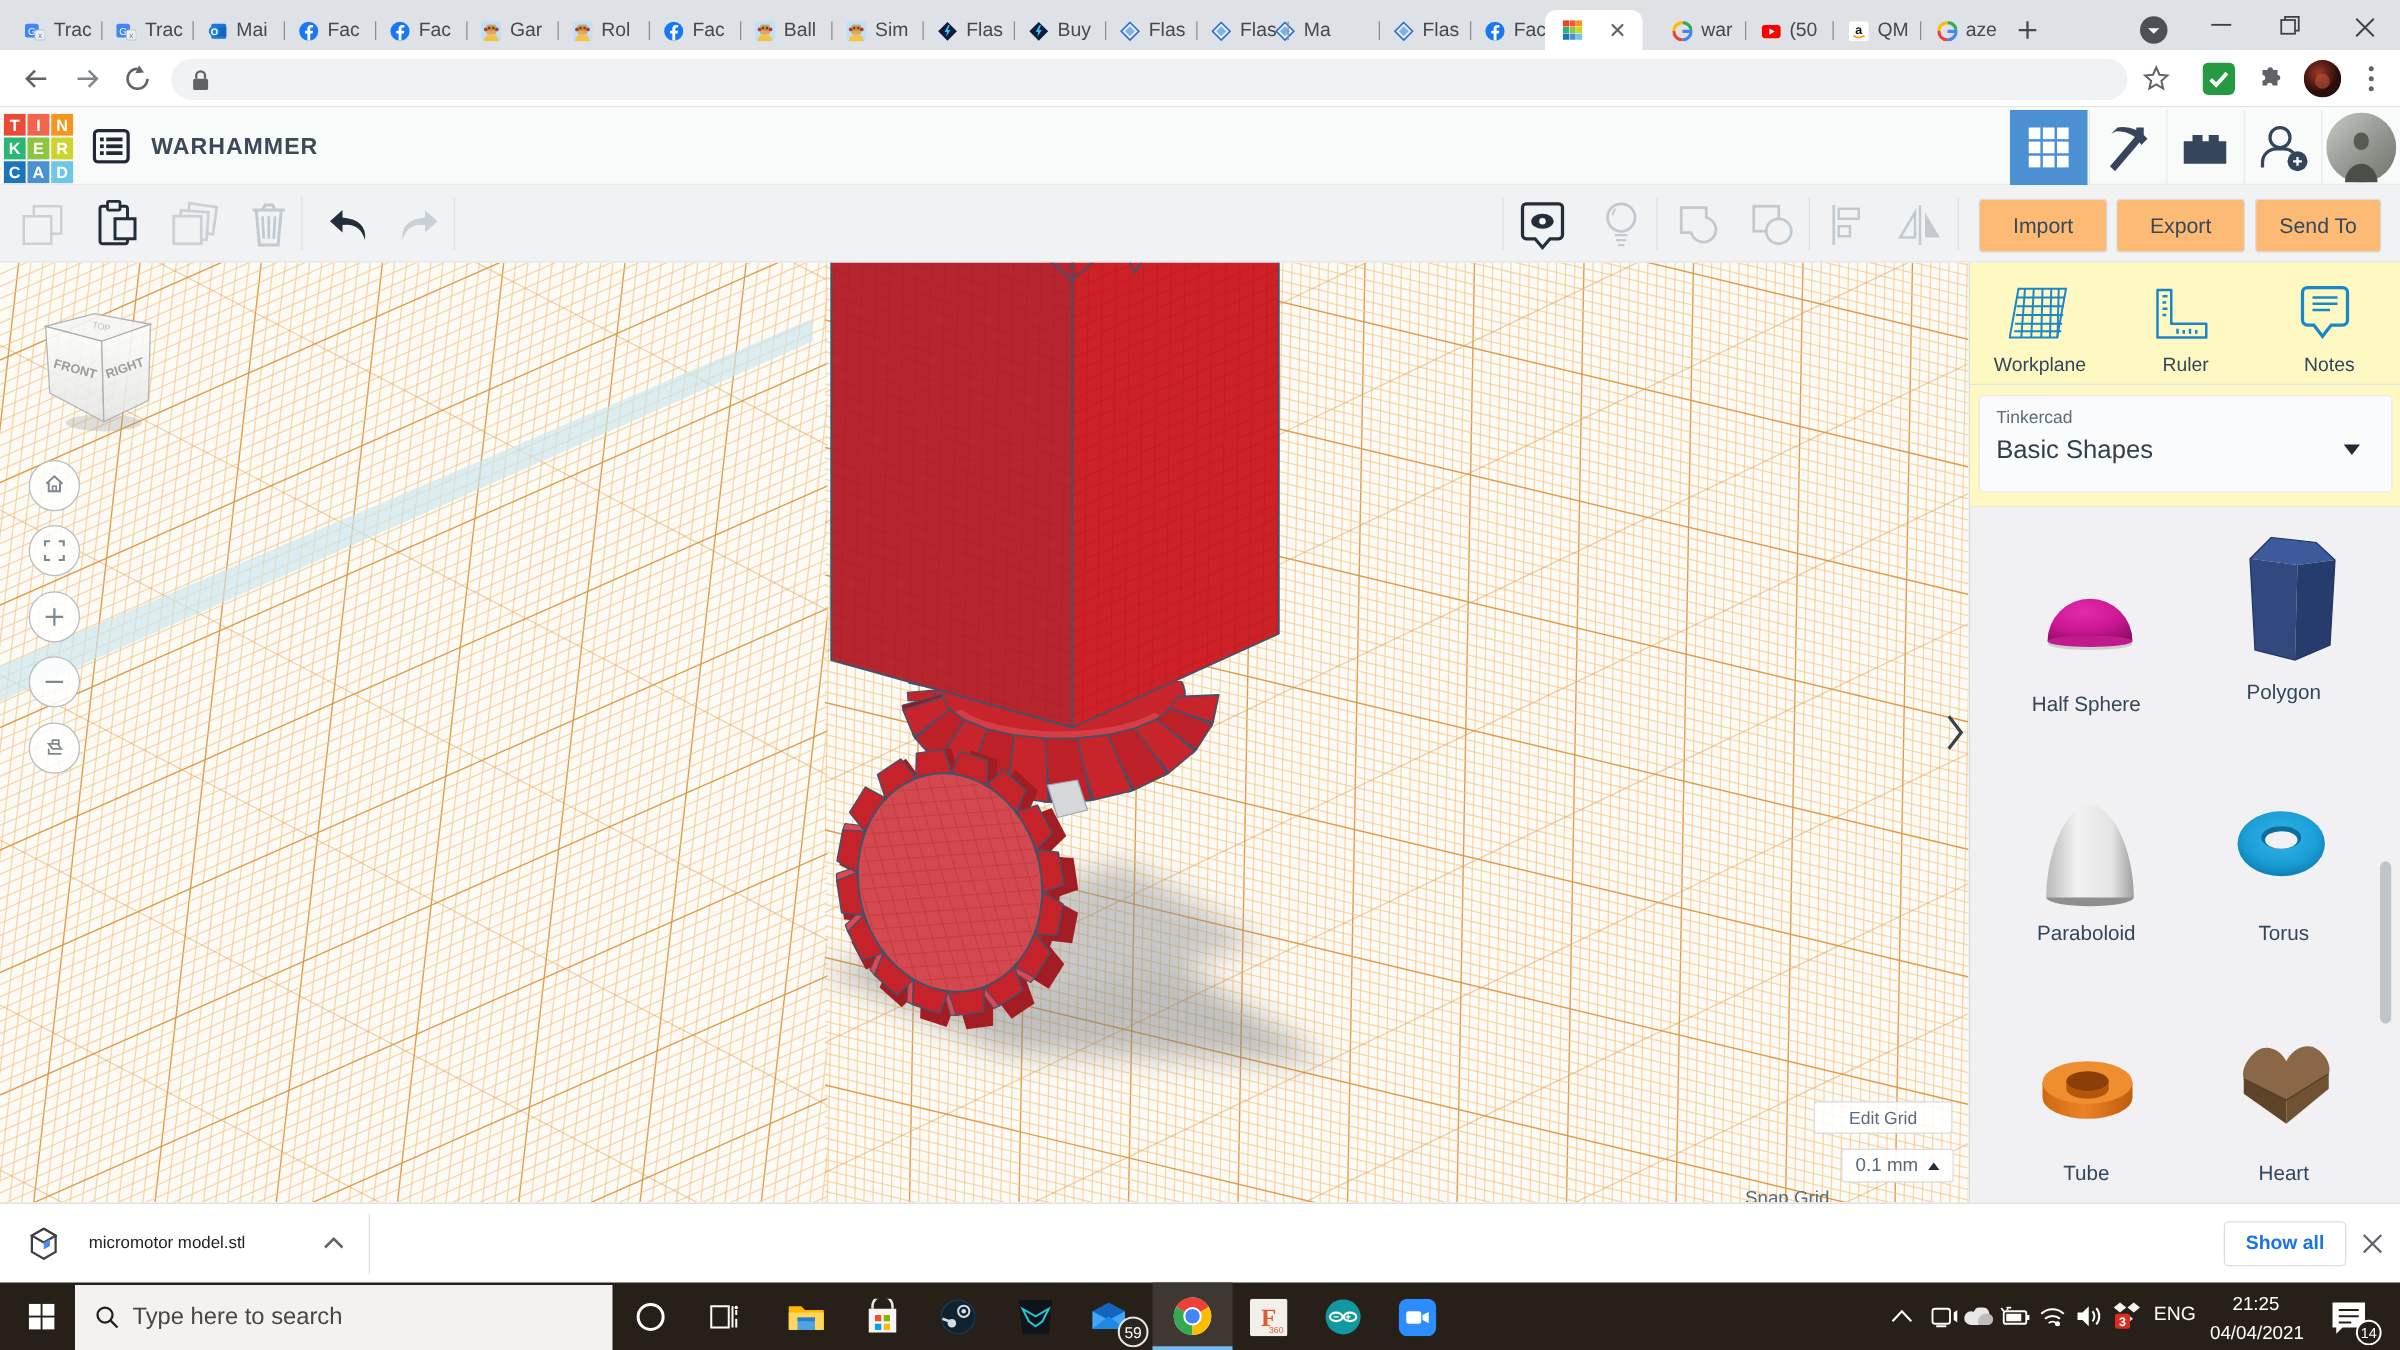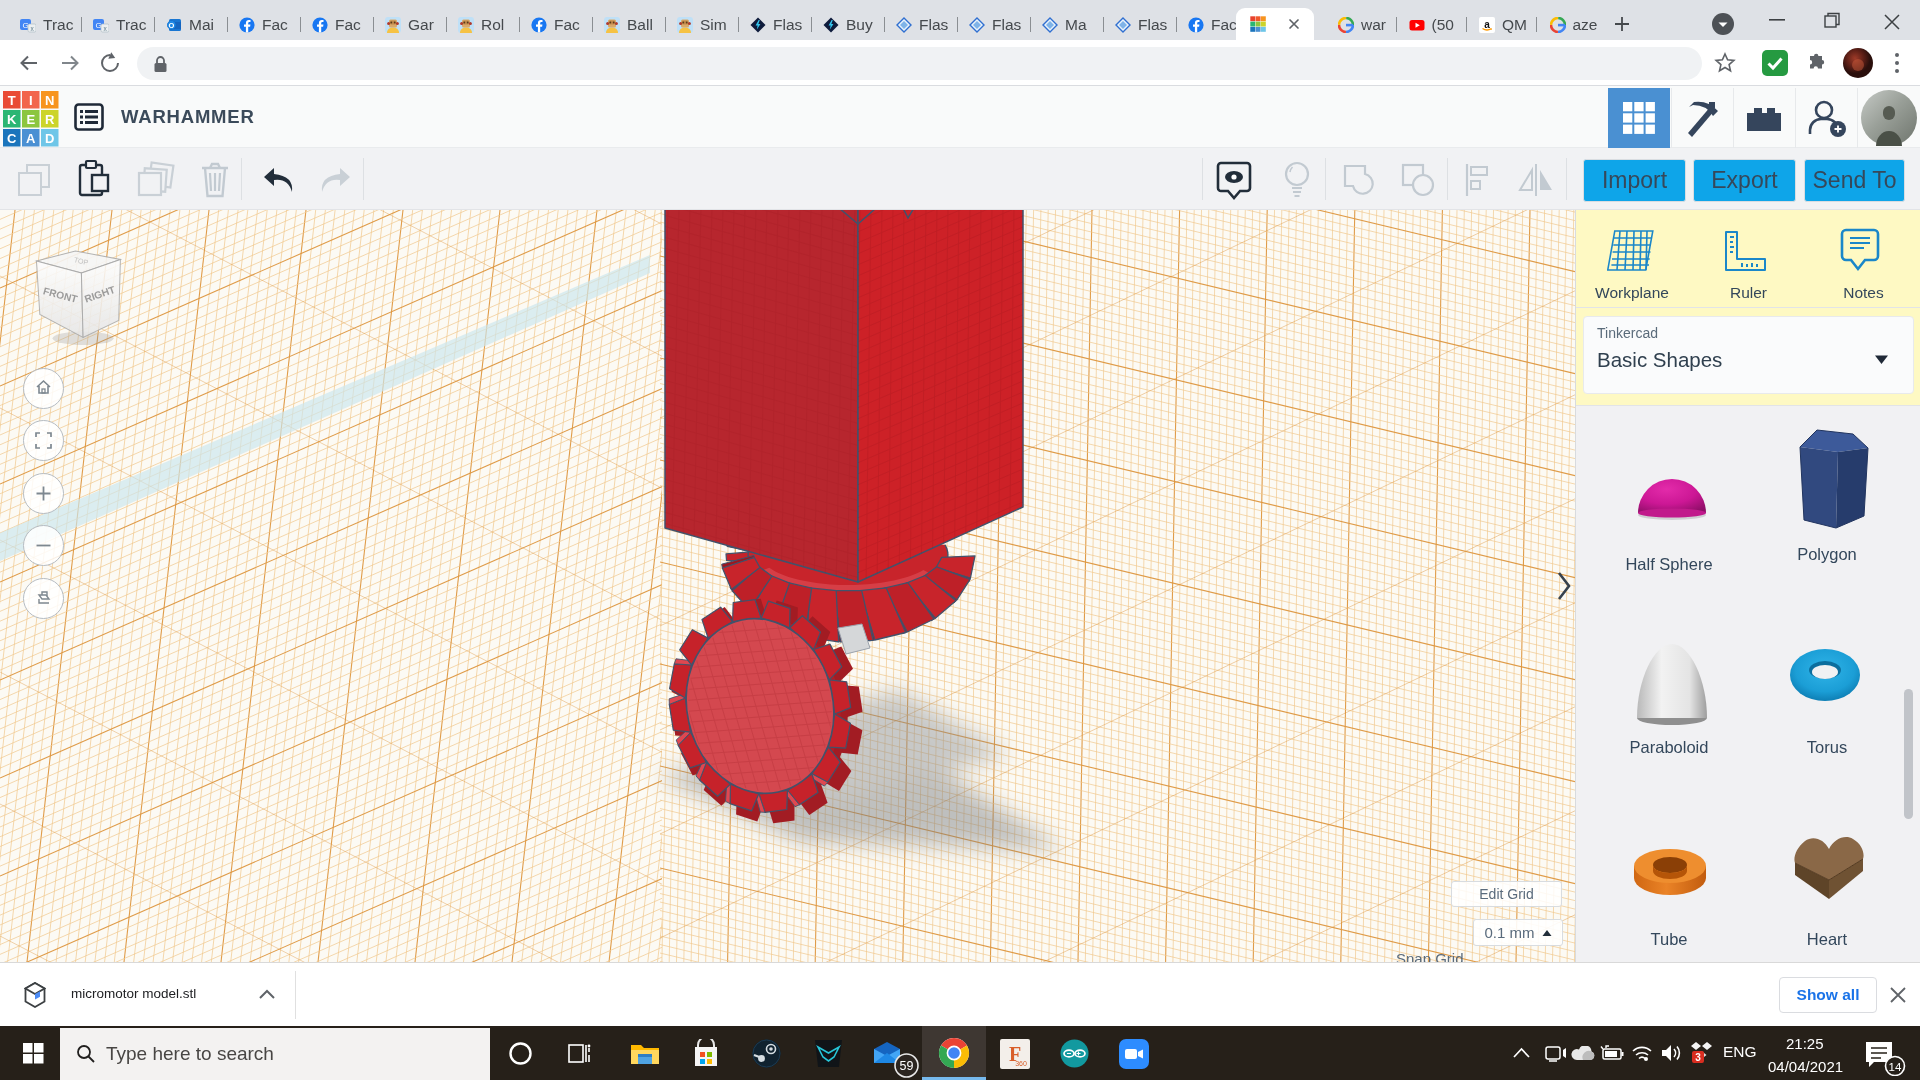--- a/index.html
+++ b/index.html
@@ -8,21 +8,21 @@
 .tab .tfav{flex:0 0 16px;height:16px;margin-right:7px}
 .tab .ttxt{font-size:15.5px;color:#45494D;white-space:nowrap}
 .tsep{position:absolute;top:17px;width:1px;height:15px;background:#8A8E92}
 #activetab{position:absolute;left:1236px;top:8px;width:78px;height:32px;background:#fff;border-radius:9px 9px 0 0;display:flex;align-items:center;padding-left:14px}
 #toolbar{position:absolute;left:0;top:40px;width:1920px;height:46px;background:#fff}
 #omni{position:absolute;left:137px;top:7px;width:1565px;height:33px;border-radius:17px;background:#F0F2F4;display:flex;align-items:center}
 #page{position:absolute;left:0;top:86px;width:1920px;height:940px;background:#fff}
 #tkhead{position:absolute;left:0;top:0;width:1920px;height:62px;background:#F9FAFA;border-bottom:1px solid #E9EBED}
 #tktool{position:absolute;left:0;top:62px;width:1920px;height:62px;background:#F1F2F4;border-bottom:1px solid #E2E4E7}
 .tsep2{position:absolute;top:10px;width:1px;height:42px;background:#DDE0E3}
-.tbtn{position:absolute;top:11px;height:43px;border:1px solid #D9DDE1;border-radius:3px;background:#0ea5e9;color:#36485A;font-size:23px;display:flex;align-items:center;justify-content:center}
+.tbtn{position:absolute;top:11px;height:43px;border:1px solid #D9DDE1;border-radius:3px;background:#fdba74;color:#36485A;font-size:17px;display:flex;align-items:center;justify-content:center}
 #canvas{position:absolute;left:0;top:124px;width:1575px;height:752px;overflow:hidden}
 #rpanel{position:absolute;left:1575px;top:124px;width:345px;height:752px;background:#fef9c3;border-left:1px solid #D8DBDE}
 .plabel{position:absolute;font-size:15.5px;color:#33475B}
 .shlabel{position:absolute;font-size:16.5px;color:#33475B;text-align:center;width:140px}
 .navbtn{position:absolute;left:23px;width:41px;height:41px;border-radius:50%;border:1.2px solid #B6BCC2;background:rgba(255,255,255,0.85);display:flex;align-items:center;justify-content:center}
 #dlbar{position:absolute;left:0;top:876px;width:1920px;height:64px;background:#fff;border-top:1px solid #D9D9D9}
 #taskbar{position:absolute;left:0;top:1026px;width:1920px;height:54px;background:#262019}
 .trtxt{color:#fff;font-size:15px}
 </style></head><body>
 <div id="tabstrip">
@@ -148,21 +148,21 @@
         </svg></span>
       <span class="ttxt">Flas</span>
     </div>
     <div class="tab" style="left:957px;width:73px">
       <span class="tfav"><svg width="16" height="16" viewBox="0 0 16 16" style="">
           <path d="M8 1 L15 8 L8 15 L1 8 Z" fill="#E8F2FB" stroke="#2F6FD0" stroke-width="1.4"></path>
           <path d="M8 4 L12 8 L8 12 L4 8 Z" fill="#7FB3E8"></path>
         </svg></span>
       <span class="ttxt">Flas</span>
     </div>
-    <div class="tab" style="left:1030px;width:73px">
+    <div class="tab" style="left:1008px;width:73px">
       <span class="tfav"><svg width="16" height="16" viewBox="0 0 16 16" style="">
           <path d="M8 1 L15 8 L8 15 L1 8 Z" fill="#E8F2FB" stroke="#2F6FD0" stroke-width="1.4"></path>
           <path d="M8 4 L12 8 L8 12 L4 8 Z" fill="#7FB3E8"></path>
         </svg></span>
       <span class="ttxt">Ma</span>
     </div>
     <div class="tab" style="left:1103px;width:73px">
       <span class="tfav"><svg width="16" height="16" viewBox="0 0 16 16" style="">
           <path d="M8 1 L15 8 L8 15 L1 8 Z" fill="#E8F2FB" stroke="#2F6FD0" stroke-width="1.4"></path>
           <path d="M8 4 L12 8 L8 12 L4 8 Z" fill="#7FB3E8"></path>

